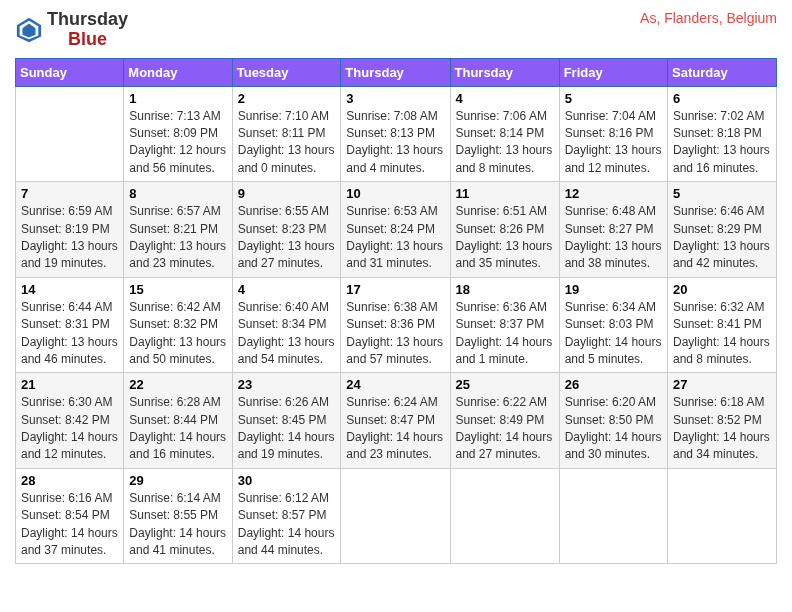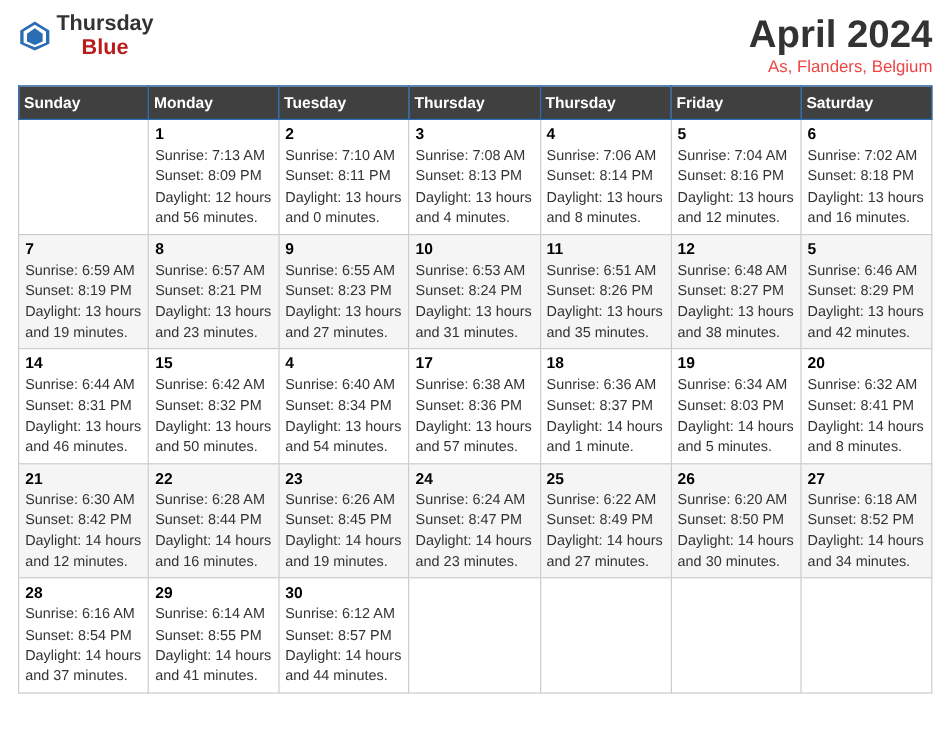--- a/index.html
+++ b/index.html
@@ -45,21 +45,21 @@
     .subtitle {
       font-size: 14px;
       color: #ef4444;
     }
     table {
       width: 100%;
       border-collapse: collapse;
       font-size: 11px;
     }
     thead tr th {
-      background-color: #404040;
+      background-color: #8b5cf6;
       color: #fff;
       padding: 6px 4px;
       text-align: left;
       font-size: 13px;
       font-weight: bold;
       border: 1px solid #2a6db5;
     }
     tbody tr td {
       border: 1px solid #ccc;
       padding: 4px 5px;
@@ -97,21 +97,20 @@
         <polygon points="15,2 28,10 28,22 15,28 2,22 2,10" fill="#2a6db5"></polygon>
         <polygon points="15,5 25,11 25,21 15,25 5,21 5,11" fill="#fff"></polygon>
         <polygon points="15,8 22,13 22,20 15,23 8,20 8,13" fill="#2a6db5"></polygon>
       </svg>
       <div class="logo-text">
         <div>Thursday</div>
         <div style="color:#b91c1c;text-align:center;">Blue</div>
       </div>
     </div>
     <div class="title-block">
-      <div class="main-title">April 2024</div>
       <div class="subtitle">As, Flanders, Belgium</div>
     </div>
   </div>
 
   <table>
     <thead>
       <tr>
       <th>Sunday</th>
           <th>Monday</th>
           <th>Tuesday</th>

